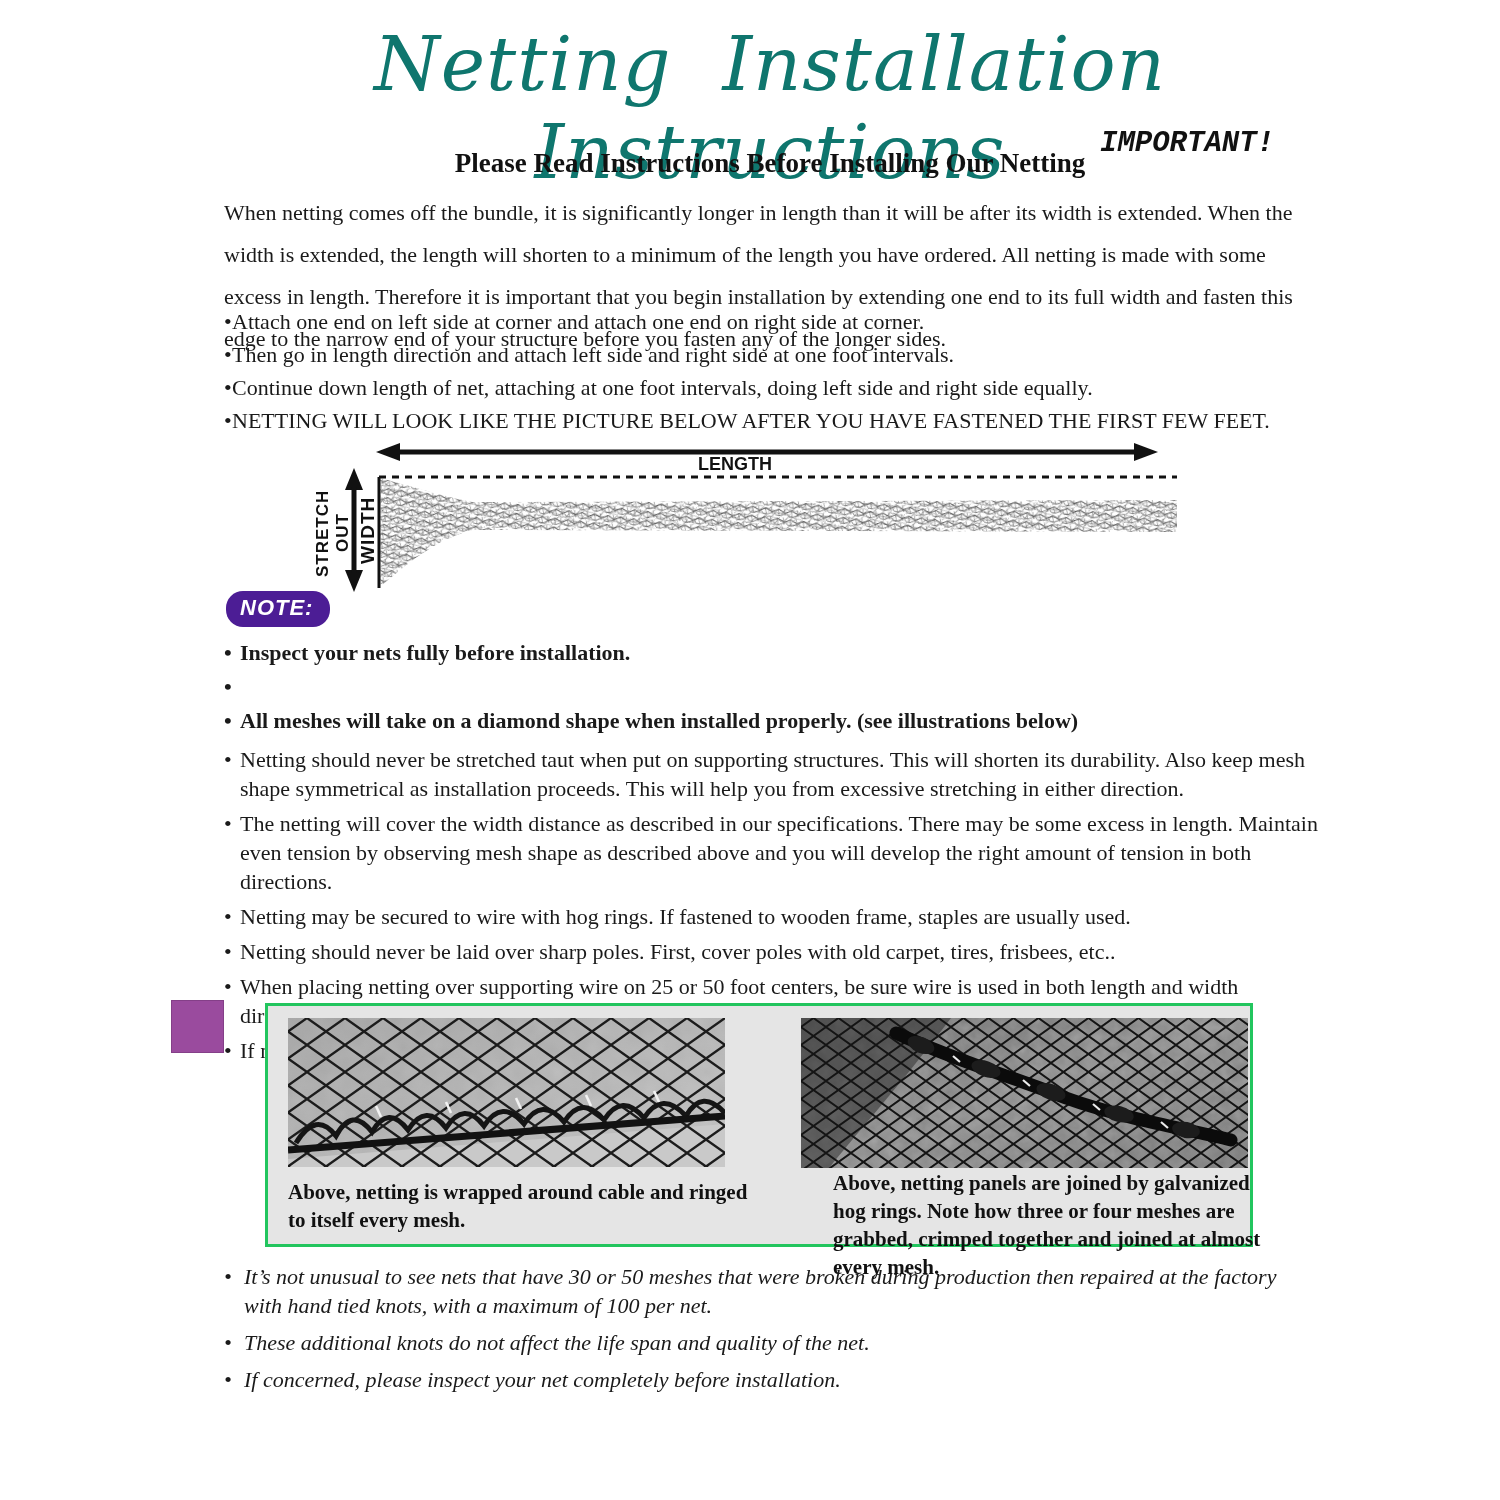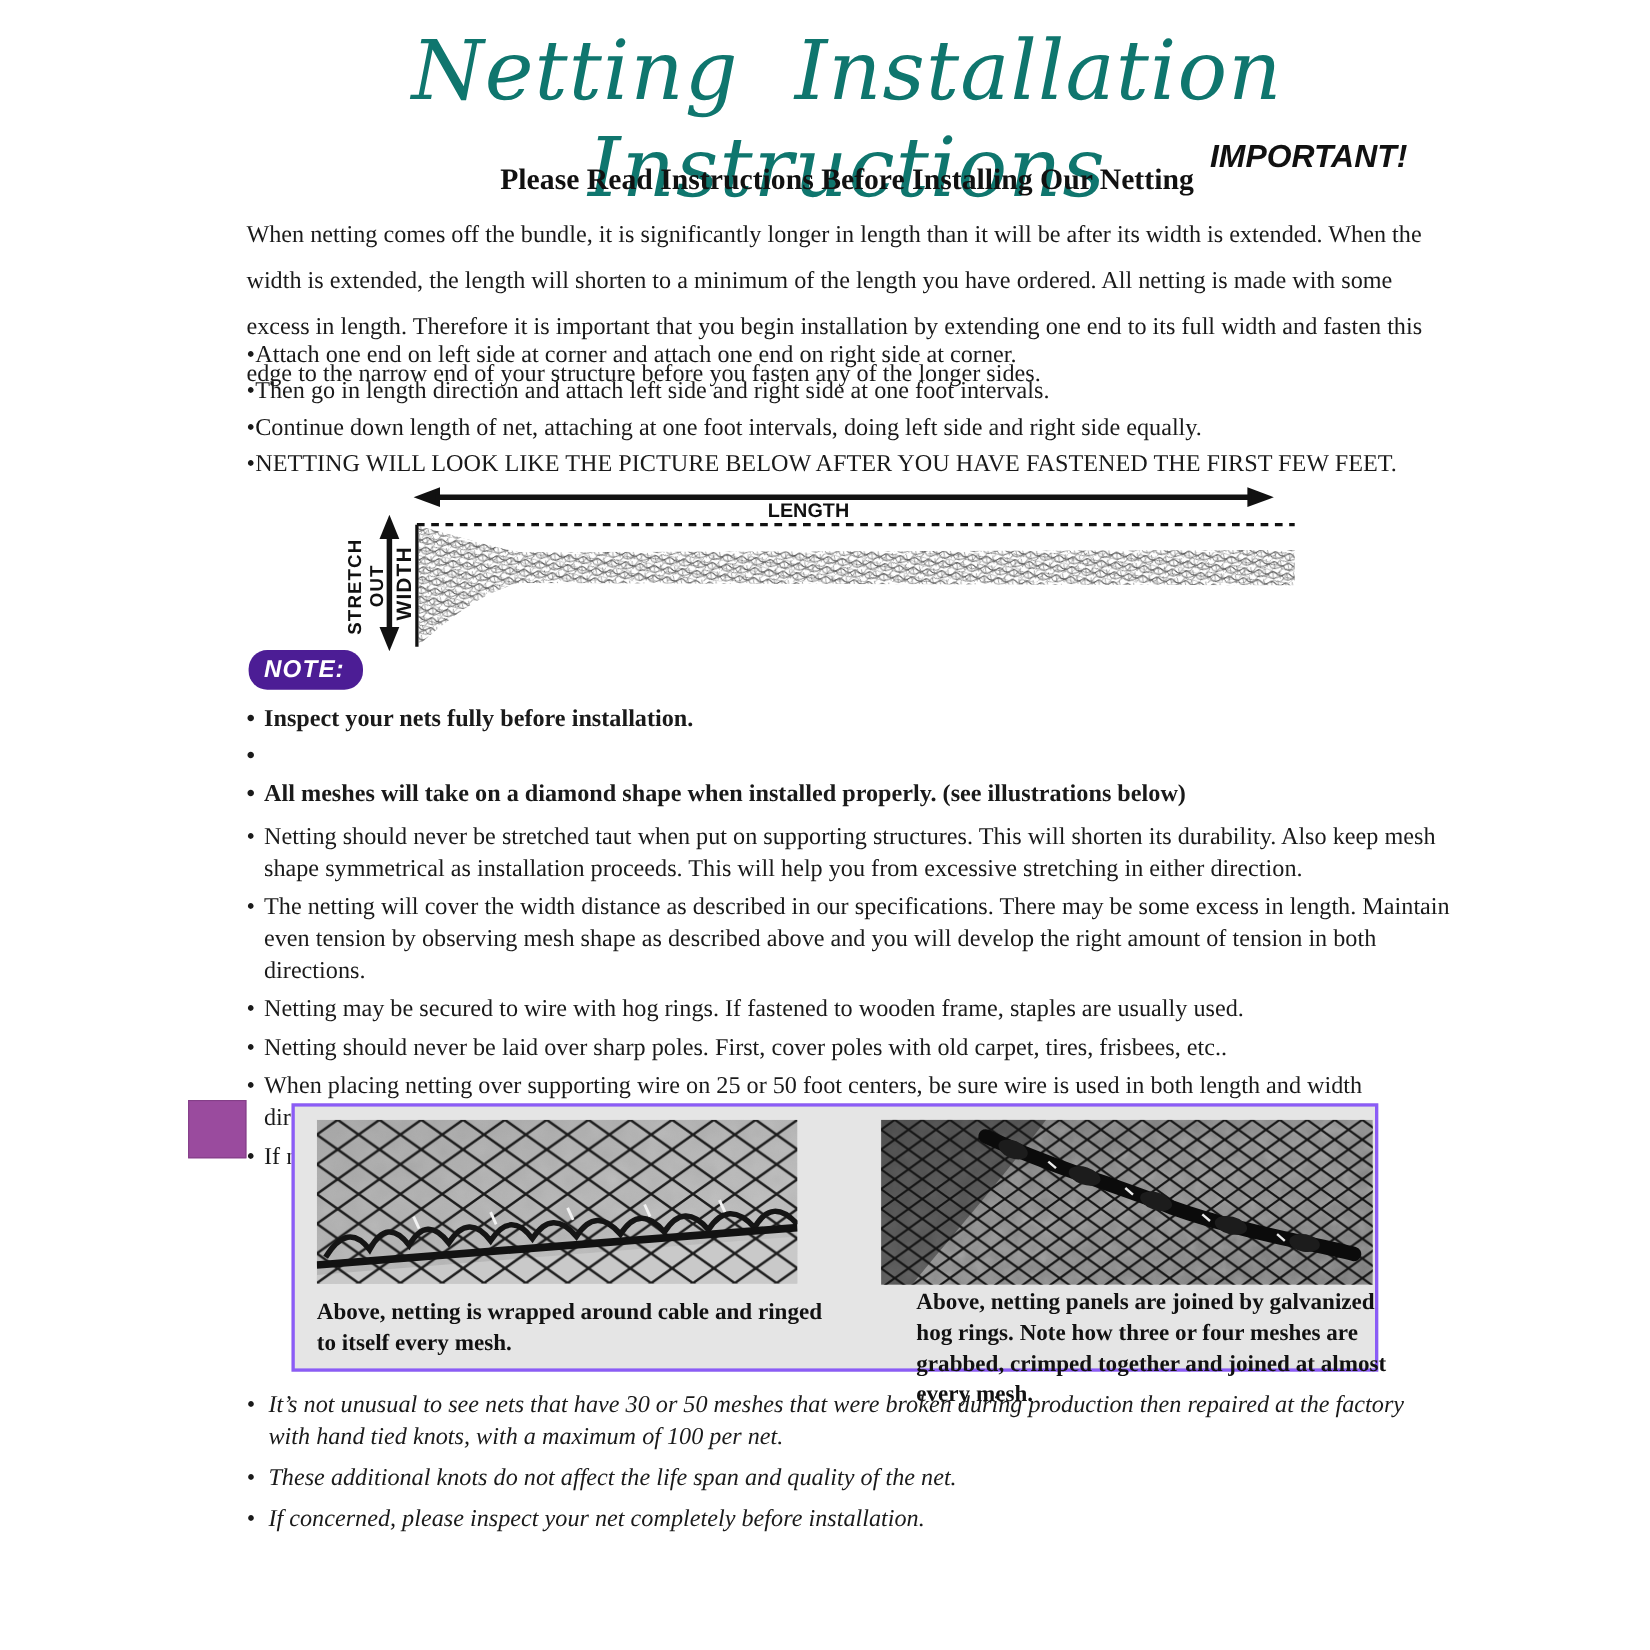--- a/index.html
+++ b/index.html
@@ -3,21 +3,21 @@
 <meta charset="utf-8">
 <style>
   html,body{margin:0;padding:0;background:#fff;}
   #page{position:relative;width:1500px;height:1500px;background:#ffffff;overflow:hidden;
         font-family:"Liberation Serif", serif;color:#1a1a1a;}
   .abs{position:absolute;}
 
   #title{top:20px;left:190px;width:1160px;text-align:center;
          font-family:"DejaVu Serif", serif;font-style:italic;font-weight:400;
          font-size:75px;letter-spacing:1px;word-spacing:26px;color:#0f766e;}
-  #important{top:127px;left:1100px;font-family:Liberation Sans, sans-serif;
+  #important{top:127px;left:1100px;font-family:Liberation Mono, monospace;
              font-weight:bold;font-style:italic;font-size:29px;color:#111;}
   #subtitle{top:148px;left:210px;width:1120px;text-align:center;
             font-weight:bold;font-size:27px;color:#111;}
 
   #intro{top:192px;left:224px;width:1096px;font-size:22px;line-height:42px;}
 
   .blist{list-style:none;margin:0;padding:0;}
   .blist .row{display:flex;}
   .dot{flex:0 0 auto;}
 
@@ -30,21 +30,21 @@
               font-size:22px;letter-spacing:1px;padding:4px 17px 6px 14px;border-radius:17px;}
 
   #boldlist{top:641px;left:224px;width:1100px;font-size:22px;font-weight:bold;}
   #boldlist .row{margin-bottom:11px;line-height:23px;}
   #boldlist .dot{width:16px;}
 
   #notelist{top:745px;left:224px;width:1102px;font-size:22px;}
   #notelist .row{margin-bottom:6px;line-height:29px;}
   #notelist .dot{width:16px;}
 
-  #photo-box{top:1003px;left:265px;width:982px;height:238px;border:3px solid #8b5cf6;
+  #photo-box{top:1003px;left:265px;width:982px;height:238px;border:3px solid #22c55e;
              background:#e5e5e5;}
   .photo{position:absolute;display:block;}
   #photoL{left:20px;top:12px;}
   #photoR{left:533px;top:12px;}
   .caption{position:absolute;font-weight:bold;font-size:21px;line-height:28px;color:#111;}
   #captionL{left:20px;top:172px;width:470px;}
   #captionR{left:537px;top:163px;width:450px;margin-left:28px;}
 
   #purple-square{top:1000px;left:171px;width:51px;height:51px;background:#9a4b9e;
                  border:1px solid #843f88;}

